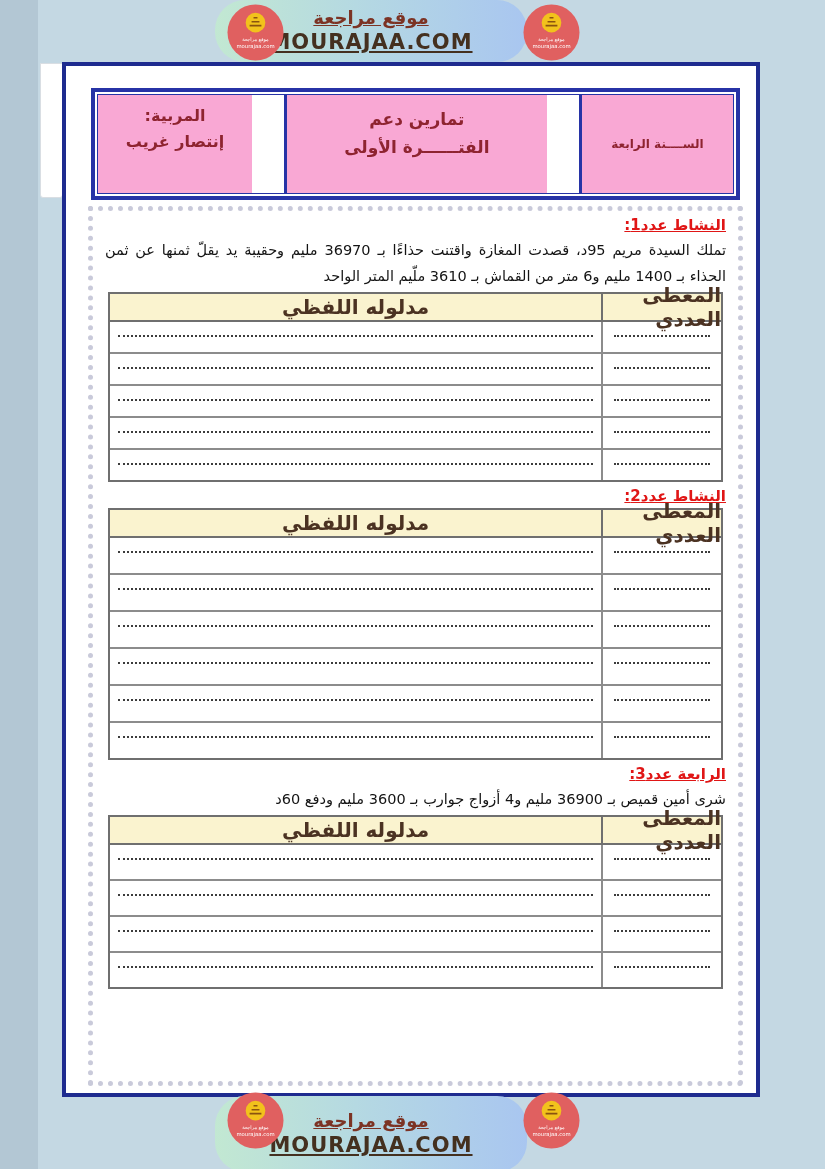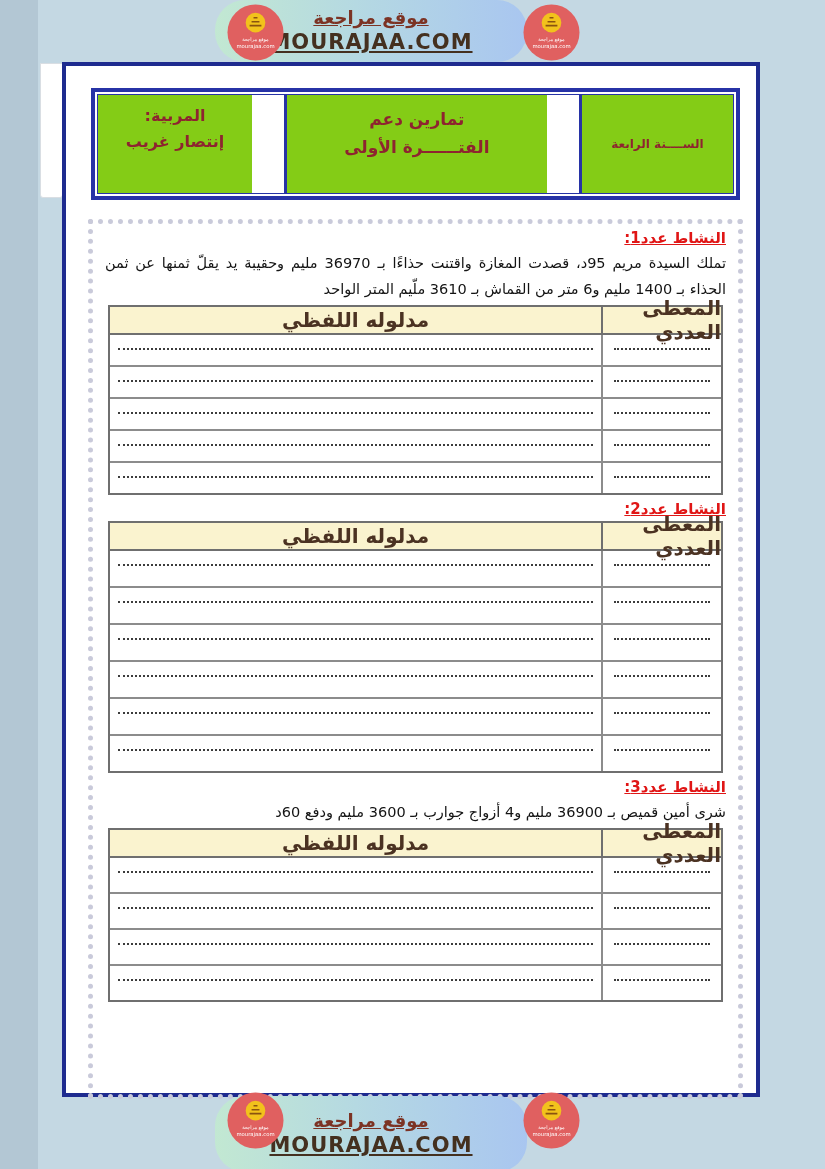--- a/index.html
+++ b/index.html
@@ -25,29 +25,29 @@
 
   
   .page{position:absolute;left:62px;top:62px;width:698px;height:1035px;background:#ffffff;
         border:4px solid #1e2b8f;box-sizing:border-box;}
 
   
   .header-wrap{position:absolute;left:25px;top:22px;width:649px;height:112px;
                border:4px solid #2733a6;padding:2px;box-sizing:border-box;background:#ffffff;}
   .header-inner{width:100%;height:100%;border:1px solid #2733a6;box-sizing:border-box;
                 display:flex;direction:rtl;}
-  .hcell{background:#84cc16;box-sizing:border-box;display:flex;flex-direction:column;
+  .hcell{background:#f9a8d4;box-sizing:border-box;display:flex;flex-direction:column;
          align-items:center;color:#8e2430;font-weight:bold;}
   .hcell:not(:last-child){border-inline-end:3px solid #2733a6;margin-left:32px;}
   .hcell.grade{width:27%;justify-content:center;font-size:12px;}
   .hcell.title{width:46%;padding-top:10px;font-size:17px;line-height:28px;}
   .hcell.teacher{width:27%;padding-top:8px;font-size:16px;line-height:26px;}
 
   
-  .content-frame{position:absolute;left:22px;top:153px;width:655px;height:880px;
+  .content-frame{position:absolute;left:22px;top:140px;width:655px;height:880px;
                  border:5px dotted #c9cada;box-sizing:border-box;padding:4px 10px;direction:rtl;}
   .act-title{color:#e01616;font-size:15px;font-weight:bold;text-decoration:underline;
              margin:5px 2px 3px;}
   .activity:first-child .act-title{margin-top:1px;}
   .act-text{color:#141414;font-size:14.5px;line-height:26px;margin:0 2px 3px;
             text-align:justify;}
 
   .wtable{border:2px solid #6f6f6f;margin:0 5px 4px;background:#ffffff;}
   .thead{display:flex;background:#faf3cf;border-bottom:2px solid #6f6f6f;height:26px;}
   .th{display:flex;align-items:center;justify-content:center;font-weight:bold;
@@ -221,21 +221,21 @@
                 </div>
                 <div class="cell verb">
                   <div class="dot"></div>
                 </div>
               </div>
             </div>
         </div>
       </section>
 
       <section class="activity act2">
-        <div class="act-title">النشاط عدد3:</div>
+        <div class="act-title">الرابعة عدد3:</div>
         <p class="act-text">شرى أمين قميص بـ 36900 مليم و4 أزواج جوارب بـ 3600 مليم ودفع 60د</p>
         <div class="wtable">
           <div class="thead">
             <div class="th num">المعطى العددي</div>
             <div class="th verb">مدلوله اللفظي</div>
           </div>
           <div class="tbody">
               <div class="trow">
                 <div class="cell num">
                   <div class="dot"></div>

